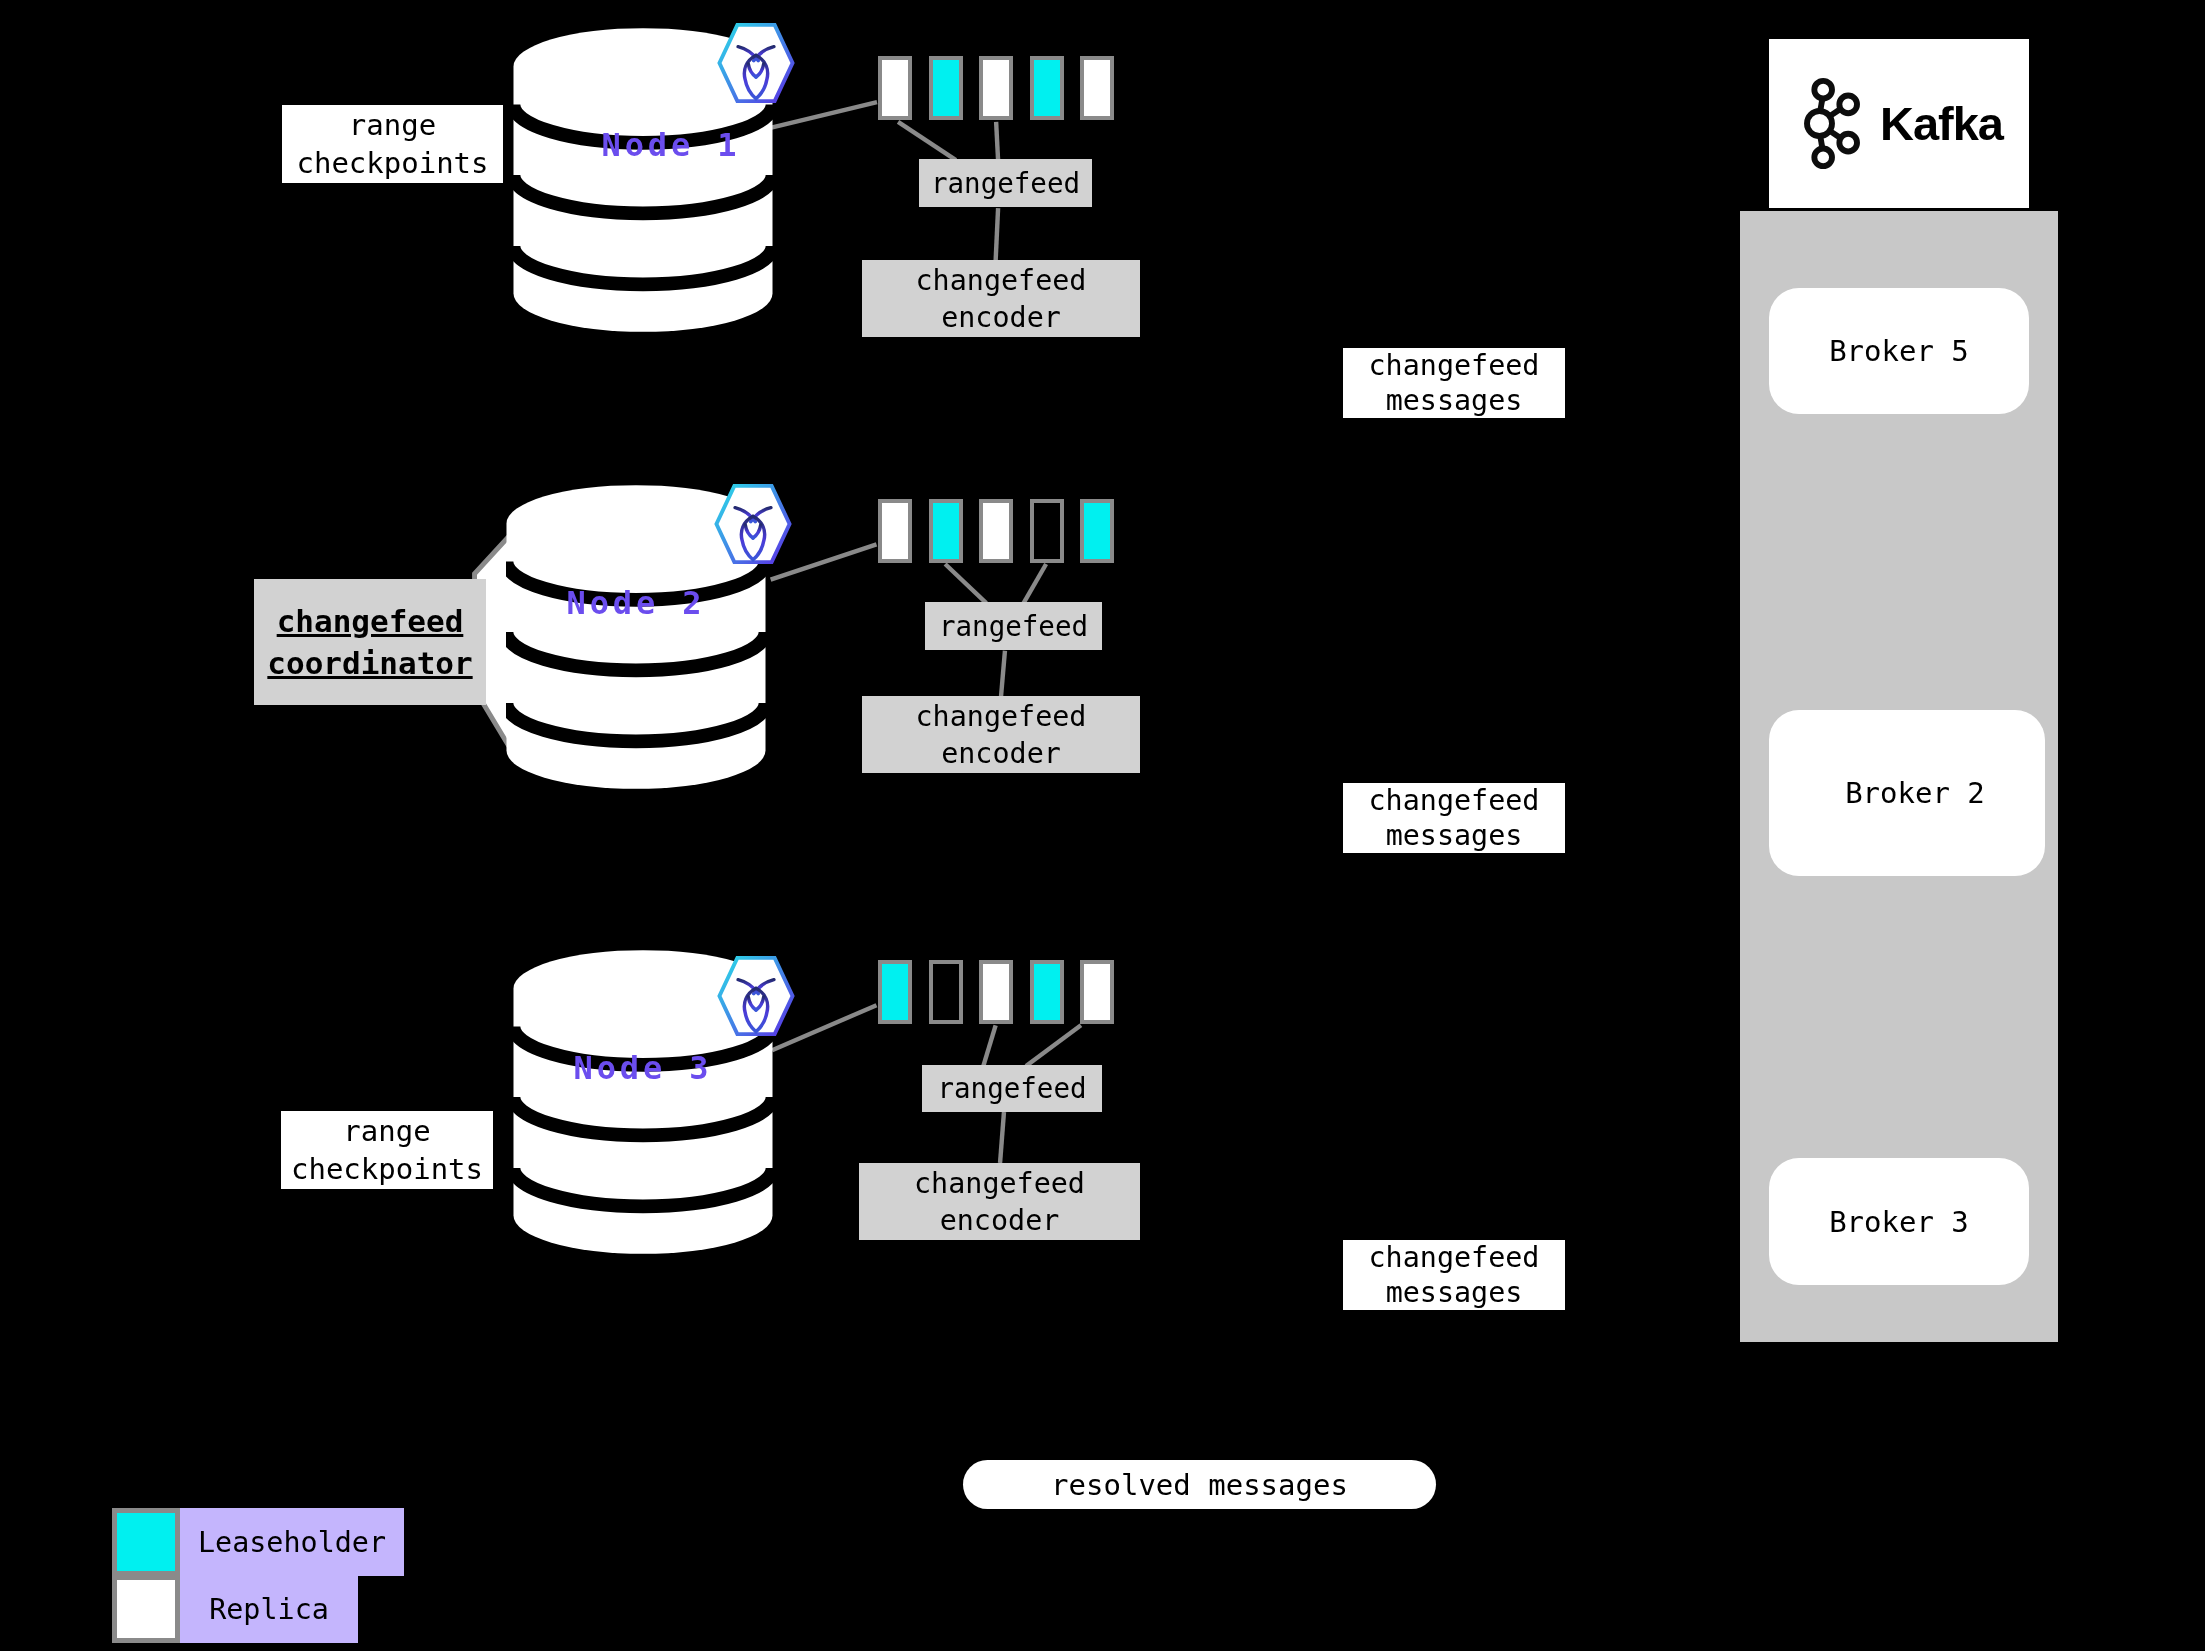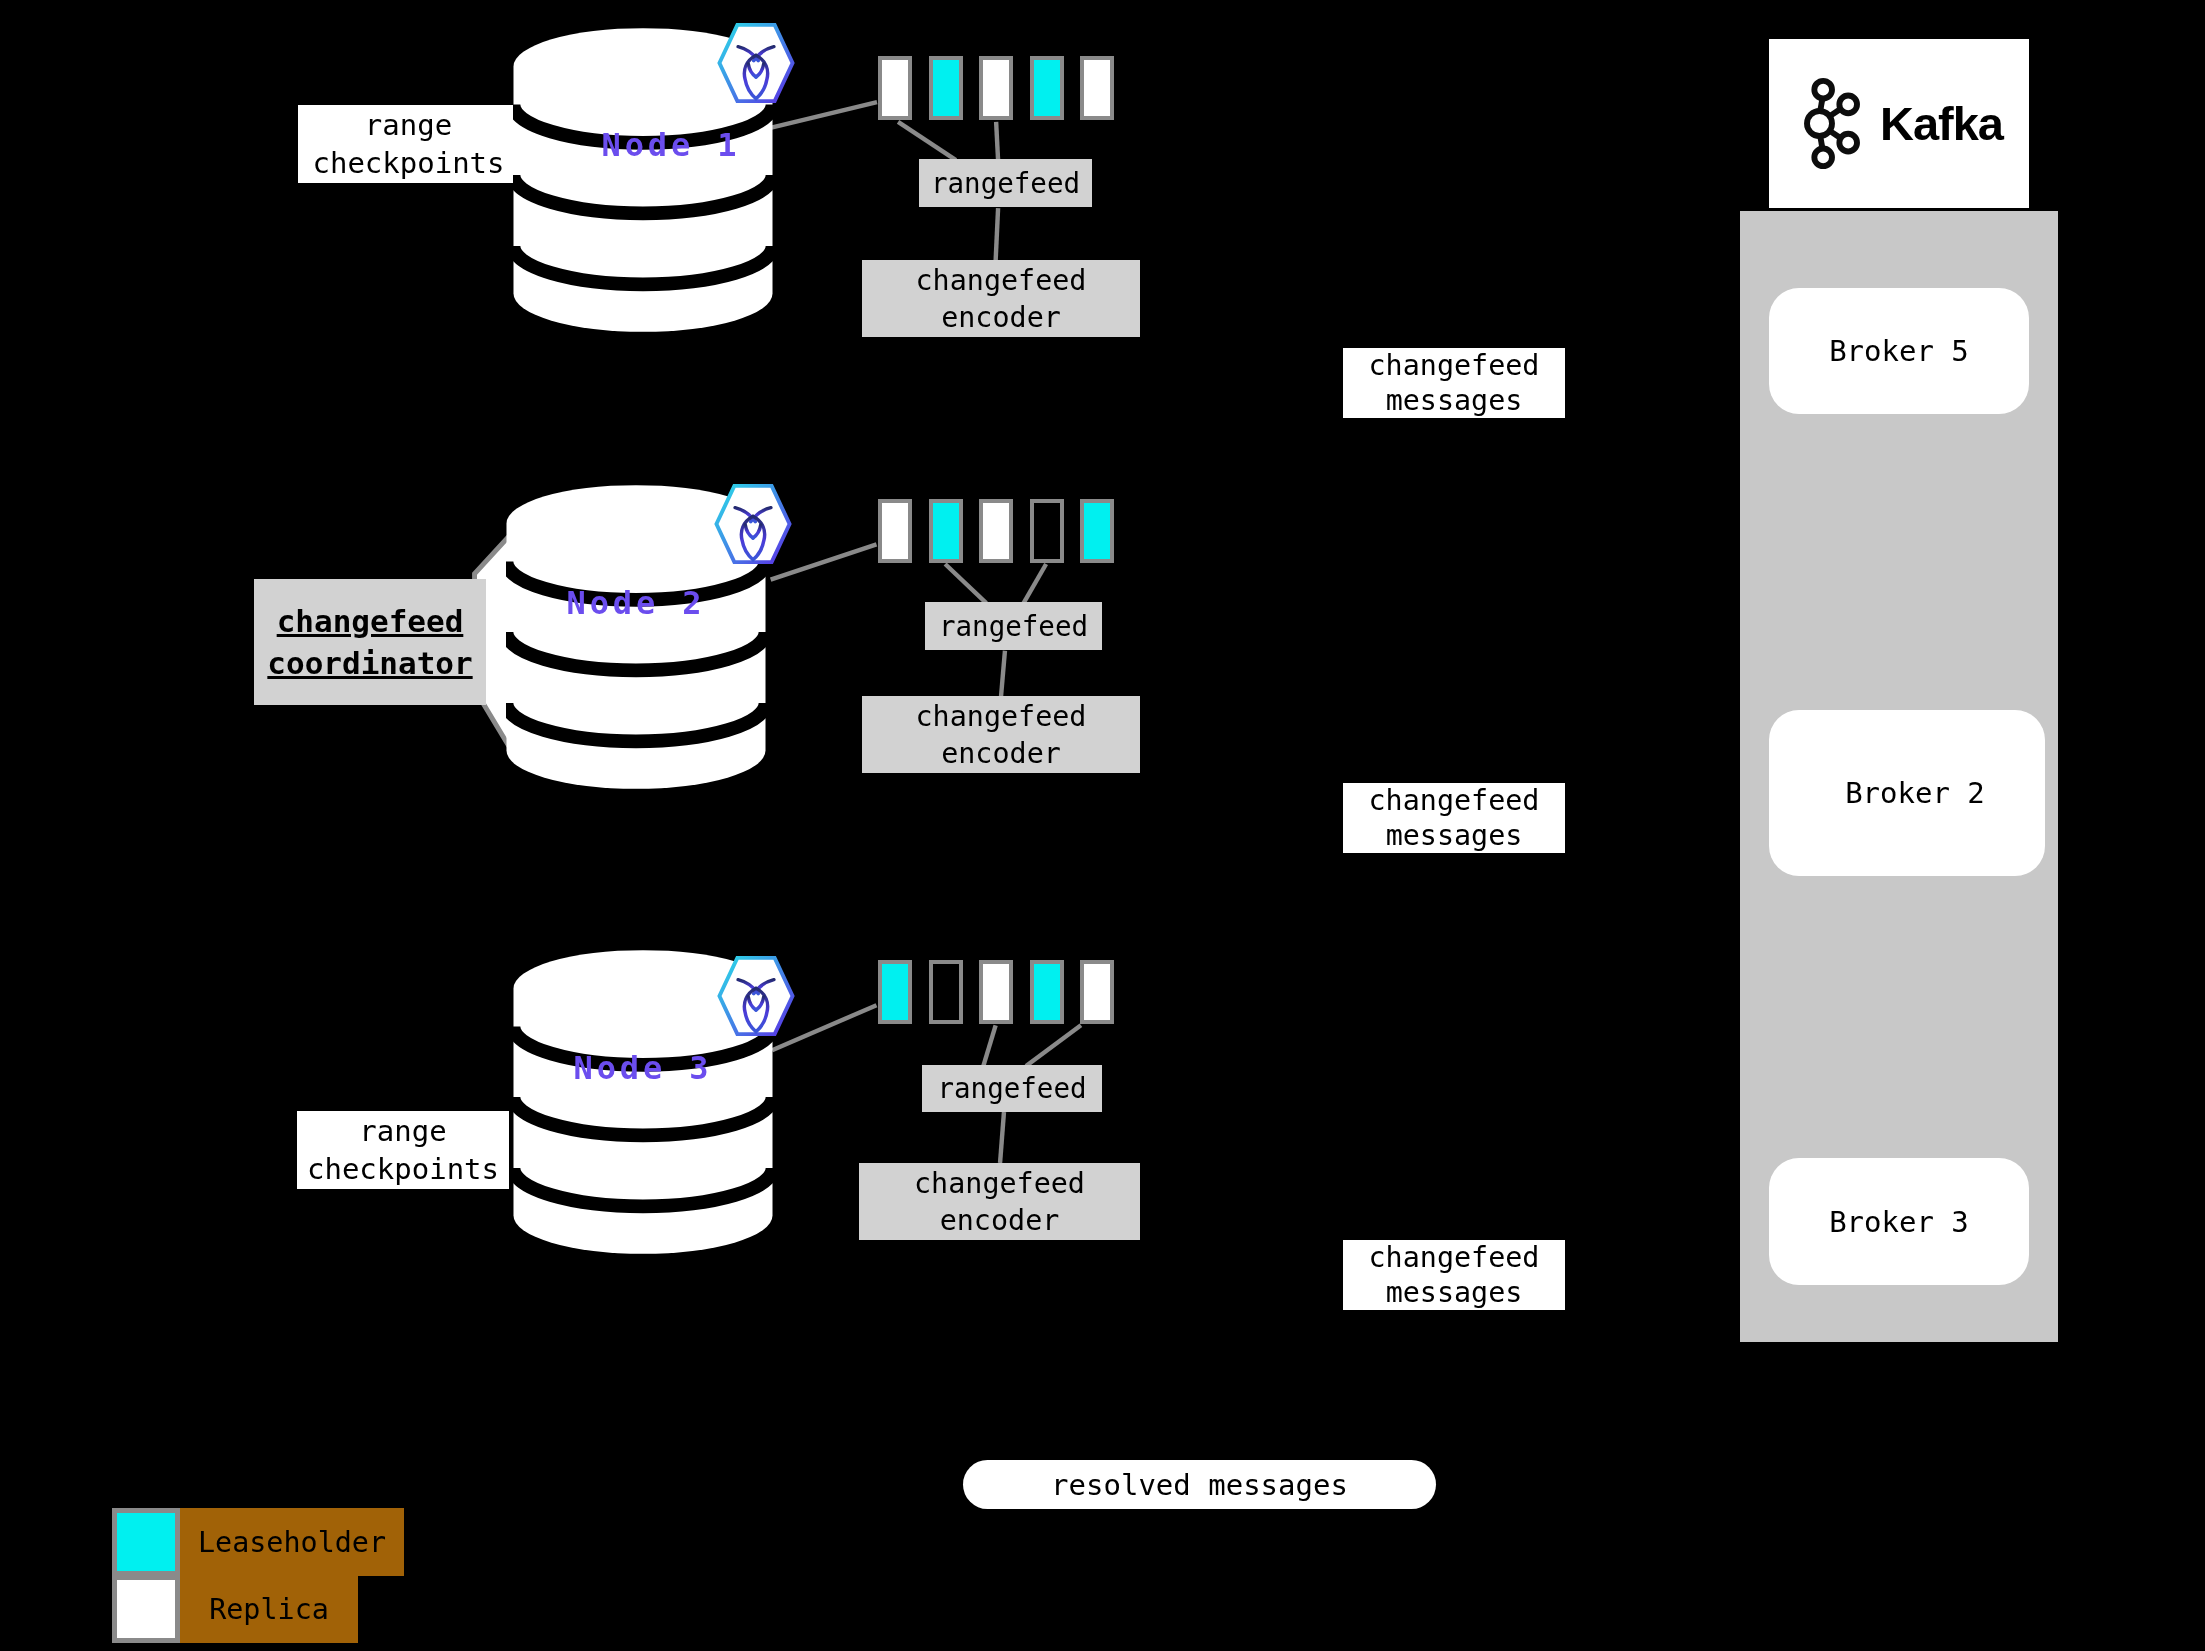--- a/index.html
+++ b/index.html
@@ -2,33 +2,33 @@
 <html style="font-size:7.8px"><head>
 <meta charset="utf-8">
 <style>
   html,body{margin:0;padding:0;background:#000;}
   .canvas{position:relative;width:2205px;height:1652px;background:#000;overflow:hidden;
           font-family:"DejaVu Sans Mono",monospace;color:#000;}
   .abs{position:absolute;}
   .lbl{display:flex;align-items:center;justify-content:center;text-align:center;}
   .whitebox{background:#fff;}
   .graybox{background:#d2d2d2;margin-left:8px;}
-  .mono60{font-size:29px;line-height:38px;margin-left:16px;}
+  .mono60{font-size:29px;line-height:38px;}
   .mono56{font-size:27.5px;line-height:31px;}
   .nodelabel{font-size:32px;font-weight:bold;color:#6b4dee;letter-spacing:3.9px;text-align:center;}
   .range{position:absolute;width:34px;height:64px;border:4.4px solid #8a8a8a;box-sizing:border-box;}
   .range.leaseholder{background:#00f0f0;}
   .range.replica{background:#ffffff;}
   .range.empty{background:transparent;}
   .broker{position:absolute;left:1769px;width:260px;height:126px;background:#fff;border-radius:30px;
           font-size:29px;}
   .msgbox{position:absolute;left:1343px;width:222px;height:70px;background:#fff;font-size:28.4px;line-height:35px;}
   .pill{border-radius:39px;}
   .legend-swatch{position:absolute;left:112px;width:68px;height:68px;border:5.4px solid #8a8a8a;box-sizing:border-box;}
-  .legend-label{position:absolute;left:180px;height:68px;background:#a16207;font-size:28.4px;}
+  .legend-label{position:absolute;left:180px;height:68px;background:#c4b5fd;font-size:28.4px;}
   .kafka-title{font-family:"Liberation Sans",sans-serif;font-weight:700;font-size:47px;letter-spacing:-1px;}
   svg{display:block;}
 </style>
 </head>
 <body>
 
 <div class="canvas">
 
   <svg class="abs" style="left:0;top:0;" width="2205" height="1652" viewBox="0 0 4498 3369">
     <g stroke="#8a8a8a" stroke-width="9" fill="none">

